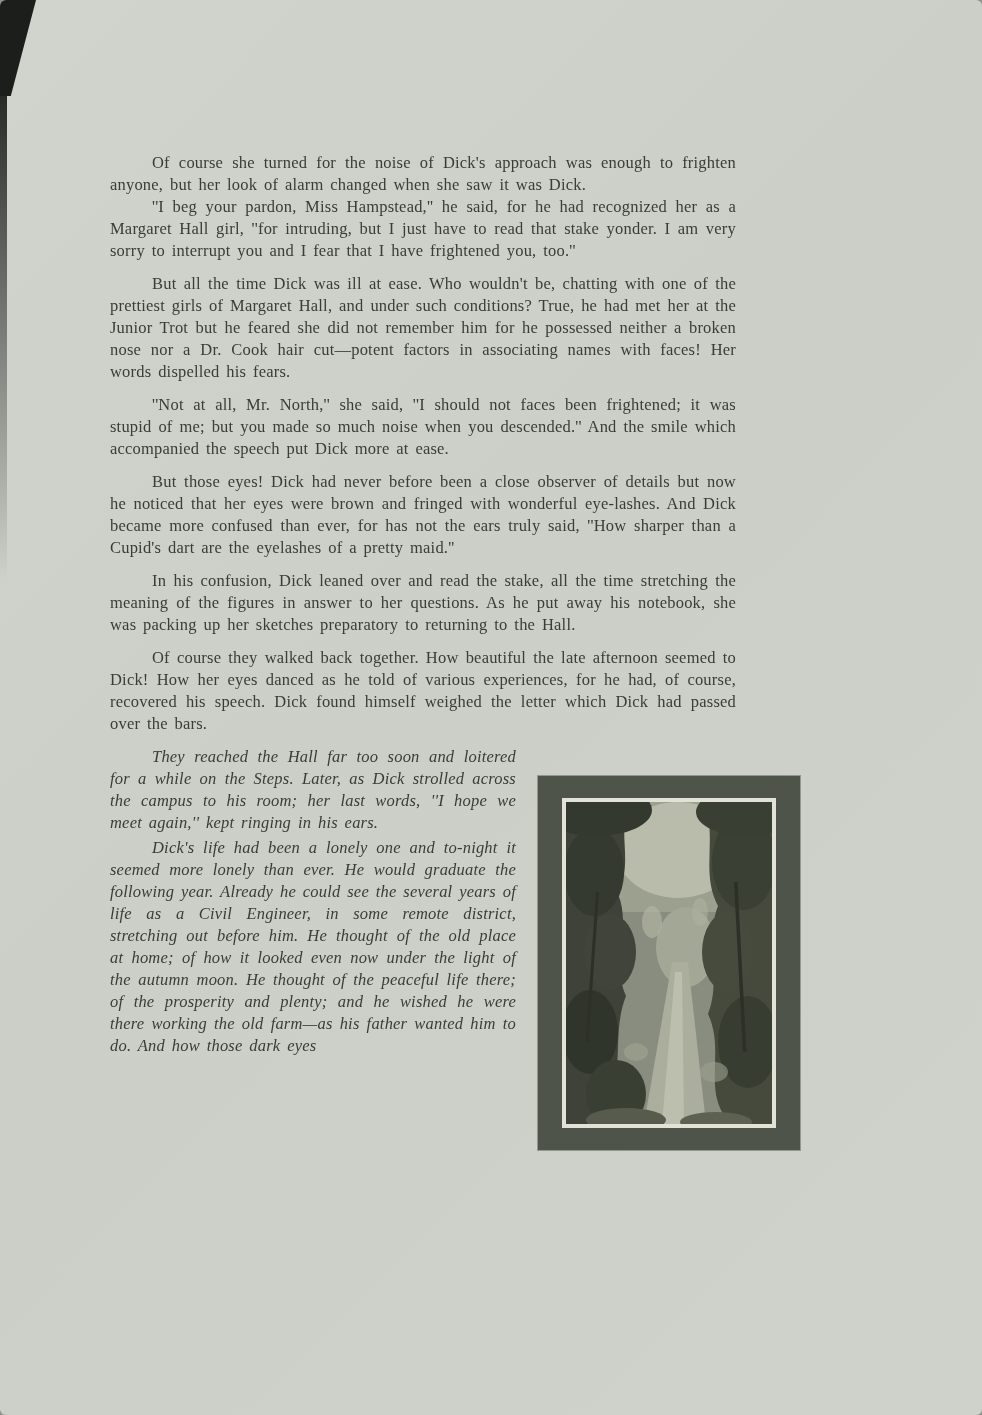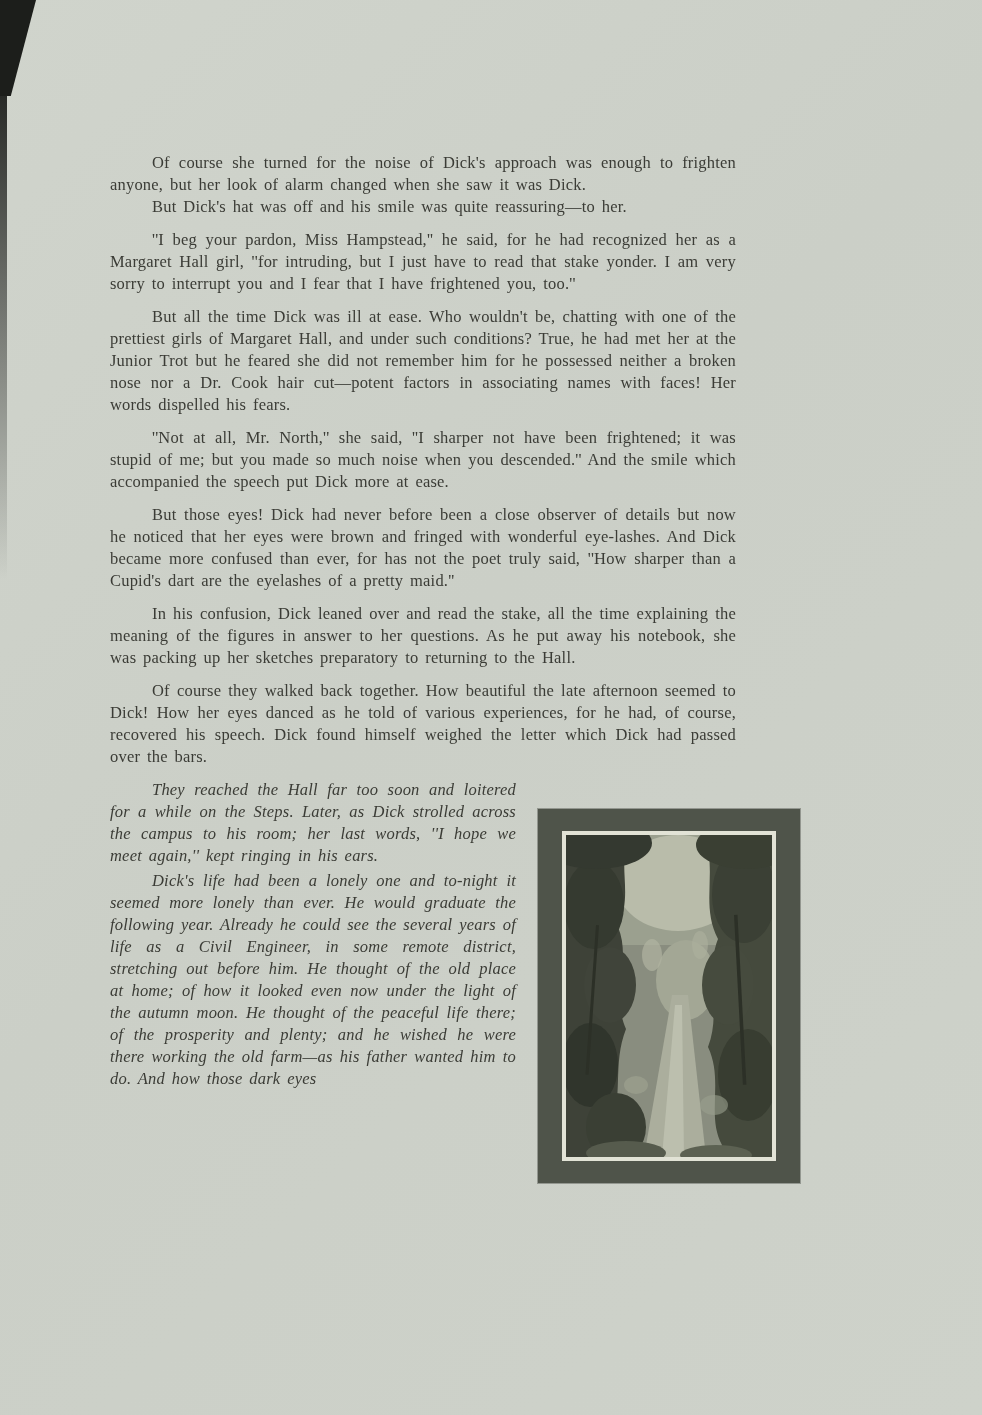--- a/index.html
+++ b/index.html
@@ -6,20 +6,21 @@
   html, body { background: #8f938c; }
   .page {
     position: relative;
     width: 982px;
     height: 1415px;
     margin: 0 auto;
     background: linear-gradient(135deg, #d0d4cc 0%, #cbcfc7 45%, #ced2ca 100%);
     overflow: hidden;
     font-family: "Liberation Serif", "DejaVu Serif", serif;
     color: #3b3c36;
+    border-radius: 6px;
   }
   .corner-edge {
     position: absolute; left: 0; top: 0;
     width: 36px; height: 96px;
     background: #1c1e1b;
     clip-path: polygon(0 0, 100% 0, 30% 100%, 0 100%);
   }
   .left-edge-line {
     position: absolute; left: 0; top: 60px;
     width: 7px; height: 520px;
@@ -60,26 +61,25 @@
 <body>
 
 <div class="page">
 
   <div class="corner-edge"></div>
   <div class="left-edge-line"></div>
 
   <div class="text-block">
 
     <p class="para tight">Of course she turned for the noise of Dick's approach was enough to frighten anyone, but her look of alarm changed when she saw it was Dick.</p>
-    <p class="para">But Dick's hat was off and his smile was quite reassuring—to her.</p>
     <p class="para">''I beg your pardon, Miss Hampstead,'' he said, for he had recognized her as a Margaret Hall girl, ''for intruding, but I just have to read that stake yonder. I am very sorry to interrupt you and I fear that I have frightened you, too.''</p>
     <p class="para">But all the time Dick was ill at ease. Who wouldn't be, chatting with one of the prettiest girls of Margaret Hall, and under such conditions? True, he had met her at the Junior Trot but he feared she did not remember him for he possessed neither a broken nose nor a Dr. Cook hair cut—potent factors in associating names with faces! Her words dispelled his fears.</p>
-    <p class="para">''Not at all, Mr. North,'' she said, ''I sharper not have been frightened; it was stupid of me; but you made so much noise when you descended.'' And the smile which accompanied the speech put Dick more at ease.</p>
-    <p class="para">But those eyes! Dick had never before been a close observer of details but now he noticed that her eyes were brown and fringed with wonderful eye-lashes. And Dick became more confused than ever, for has not the poet truly said, ''How sharper than a Cupid's dart are the eyelashes of a pretty maid.''</p>
-    <p class="para">In his confusion, Dick leaned over and read the stake, all the time explaining the meaning of the figures in answer to her questions. As he put away his notebook, she was packing up her sketches preparatory to returning to the Hall.</p>
+    <p class="para">''Not at all, Mr. North,'' she said, ''I should not faces been frightened; it was stupid of me; but you made so much noise when you descended.'' And the smile which accompanied the speech put Dick more at ease.</p>
+    <p class="para">But those eyes! Dick had never before been a close observer of details but now he noticed that her eyes were brown and fringed with wonderful eye-lashes. And Dick became more confused than ever, for has not the ears truly said, ''How sharper than a Cupid's dart are the eyelashes of a pretty maid.''</p>
+    <p class="para">In his confusion, Dick leaned over and read the stake, all the time stretching the meaning of the figures in answer to her questions. As he put away his notebook, she was packing up her sketches preparatory to returning to the Hall.</p>
     <p class="para">Of course they walked back together. How beautiful the late afternoon seemed to Dick! How her eyes danced as he told of various experiences, for he had, of course, recovered his speech. Dick found himself weighed the letter which Dick had passed over the bars.</p>
 
     <div class="wrap-section">
 
       <figure class="photo-frame" aria-label="Black-and-white photograph of a narrow garden path bordered by tall trees and shrubs">
         <div class="photo-inner">
           <svg viewBox="0 0 206 322" preserveAspectRatio="none" xmlns="http://www.w3.org/2000/svg">
             <rect width="206" height="322" fill="#898d7f"></rect>
             <rect width="206" height="110" fill="#9ba08f"></rect>
             <ellipse cx="112" cy="48" rx="62" ry="48" fill="#b9bcaa"></ellipse>

